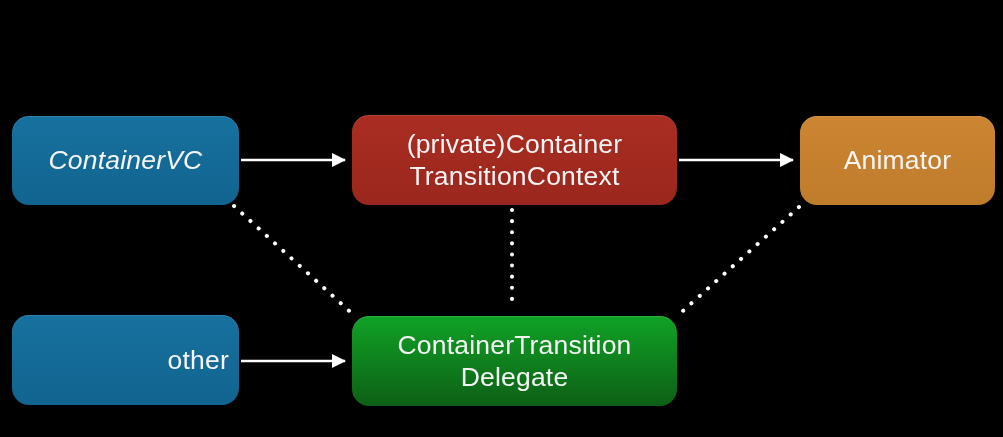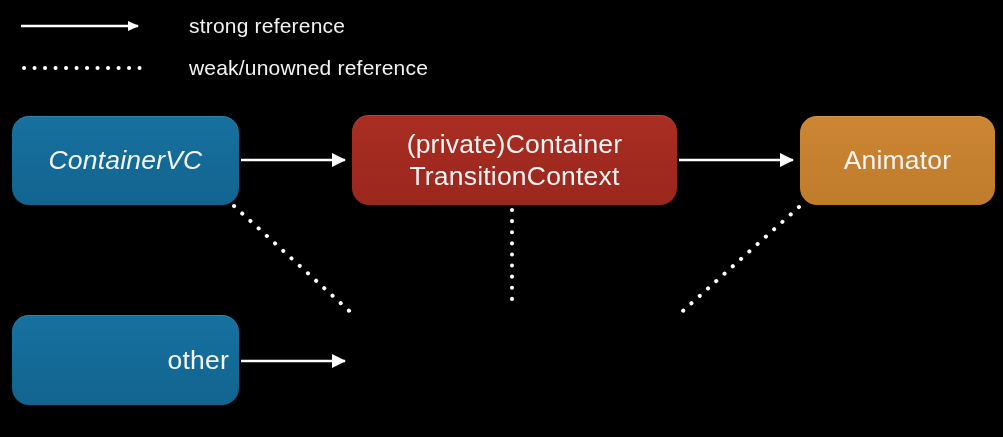--- a/index.html
+++ b/index.html
@@ -83,50 +83,34 @@
 
     <line x1="241" y1="160" x2="345" y2="160" stroke="#ffffff" stroke-width="2.6" marker-end="url(#arrow)"></line>
     <line x1="679" y1="160" x2="793" y2="160" stroke="#ffffff" stroke-width="2.6" marker-end="url(#arrow)"></line>
     <line x1="241" y1="361" x2="345" y2="361" stroke="#ffffff" stroke-width="2.6" marker-end="url(#arrow)"></line>
 
     <line x1="234" y1="206" x2="357" y2="318" stroke="#ffffff" stroke-width="4" stroke-linecap="round" stroke-dasharray="0.1 11"></line>
     <line x1="512" y1="210" x2="512" y2="309" stroke="#ffffff" stroke-width="4" stroke-linecap="round" stroke-dasharray="0.1 11"></line>
     <line x1="799" y1="207" x2="675" y2="318" stroke="#ffffff" stroke-width="4" stroke-linecap="round" stroke-dasharray="0.1 11"></line>
   </svg>
 
-  <div class="legend">
-    <div class="legend-row">
-      <svg class="legend-swatch" viewBox="0 0 130 16" xmlns="http://www.w3.org/2000/svg">
-        <defs>
-          <marker id="arrow-s" markerUnits="userSpaceOnUse" markerWidth="13" markerHeight="10" refX="10" refY="5" orient="auto">
-            <path d="M0,0 L11,5 L0,10 Z" fill="#ffffff"></path>
-          </marker>
-        </defs>
-        <line x1="1" y1="8" x2="118" y2="8" stroke="#ffffff" stroke-width="2.4" marker-end="url(#arrow-s)"></line>
-      </svg>
-      <span class="legend-label">strong reference</span>
-    </div>
-    <div class="legend-row">
-      <svg class="legend-swatch" viewBox="0 0 130 16" xmlns="http://www.w3.org/2000/svg">
-        <line x1="4" y1="8" x2="128" y2="8" stroke="#ffffff" stroke-width="4" stroke-linecap="round" stroke-dasharray="0.1 10.4"></line>
-      </svg>
-      <span class="legend-label">weak/unowned reference</span>
-    </div>
-  </div>
 
   <div class="node node-blue node-container-vc">
     <span>ContainerVC</span>
   </div>
 
   <div class="node node-red node-context">
     <span>(private)Container TransitionContext</span>
   </div>
 
   <div class="node node-orange node-animator">
     <span>Animator</span>
   </div>
 
   <div class="node node-blue node-other">
     <span>other</span>
   </div>
 
+  <div class="node node-green node-delegate">
+    <span>ContainerTransition Delegate</span>
+  </div>
 
 </div>
 
 </body></html>

